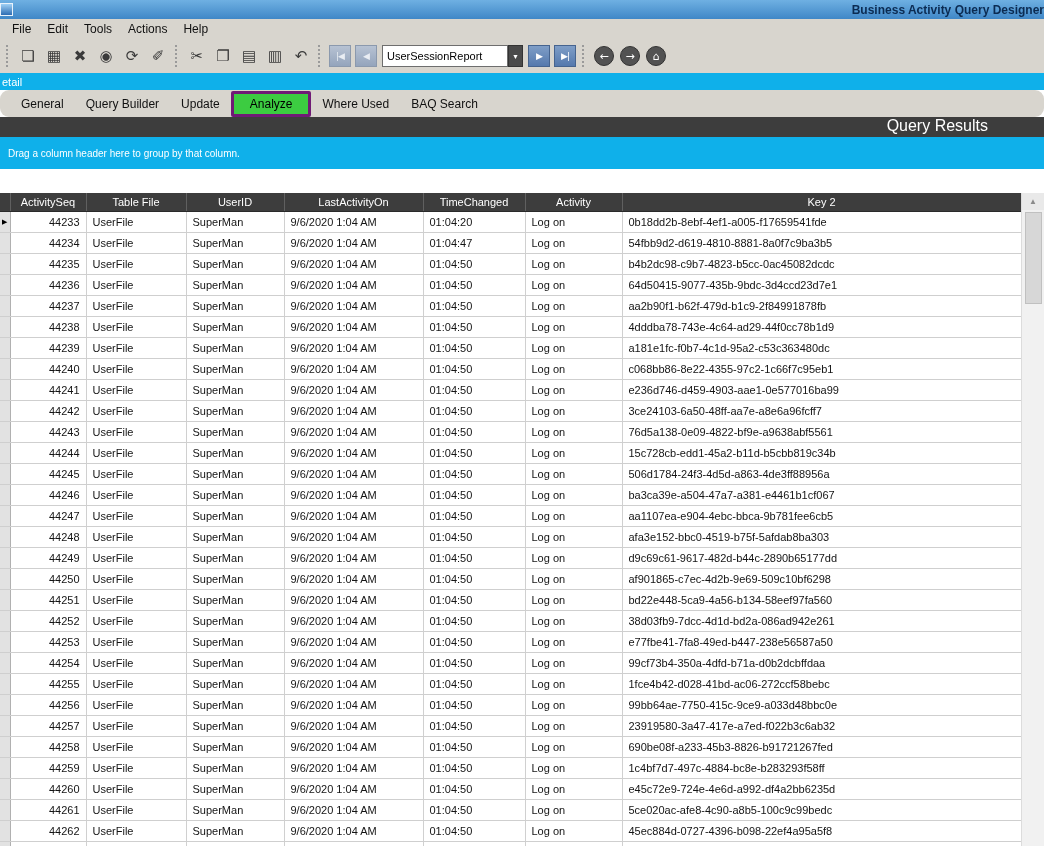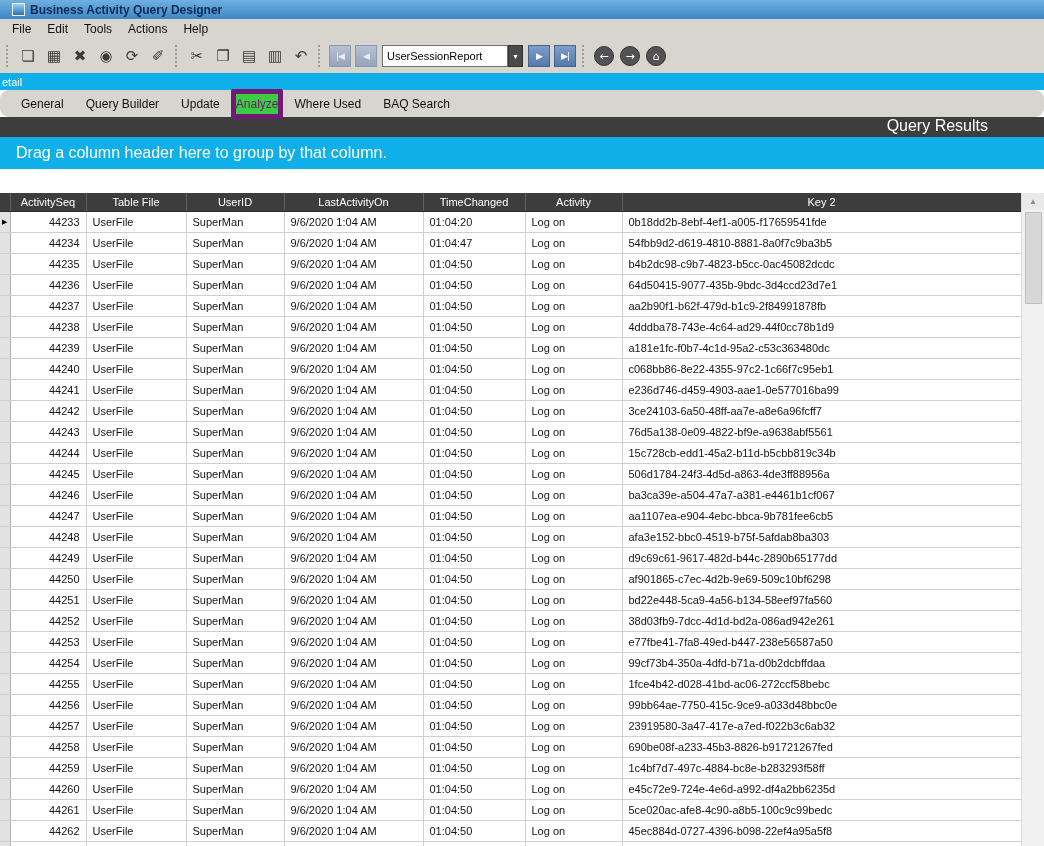--- a/index.html
+++ b/index.html
@@ -1,20 +1,20 @@
 <!DOCTYPE html>
 <html><head>
 <meta charset="utf-8">
 <style>
   *{box-sizing:border-box;margin:0;padding:0;}
   html,body{width:1044px;height:846px;overflow:hidden;}
   body{font-family:"Liberation Sans",sans-serif;background:#fff;font-size:12px;}
 
   
-  .titlebar{height:19px;background:linear-gradient(#6fb0e2,#3f87c7);display:flex;align-items:center;padding:0 12px;}
+  .titlebar{height:19px;background:linear-gradient(#6fb0e2,#3f87c7);display:flex;align-items:center;padding:0 0;justify-content:space-between;}
   .title-icon{width:13px;height:13px;background:linear-gradient(#9fd0f5,#2d6db3);border:1px solid #e8f2fb;margin-right:5px;flex:none;}
   .title-text{font-size:12px;font-weight:bold;color:#0b2b52;white-space:nowrap;}
 
   
   .menubar{height:20px;background:#d8d5ce;display:flex;align-items:center;padding-left:4px;}
   .menu-item{padding:2px 8px;color:#111;font-size:12px;}
 
   
   .toolbar{height:34px;background:#d8d5ce;display:flex;align-items:center;padding-left:2px;}
   .grip{width:3px;height:22px;border-left:2px dotted #9a9a9a;margin:0 6px 0 4px;}
@@ -26,27 +26,27 @@
   .combo input{width:126px;height:22px;border:1px solid #6e6e6e;font-size:11px;padding:0 4px;font-family:"Liberation Sans",sans-serif;}
   .combo .drop{width:15px;height:22px;background:#4a4a4a;border:1px solid #333;color:#fff;display:flex;align-items:center;justify-content:center;font-size:7px;}
   .circle{width:20px;height:20px;border-radius:50%;background:#525252;border:1px solid #333;color:#fff;font-size:11px;display:flex;align-items:center;justify-content:center;margin:0 3px;cursor:default;font-family:"DejaVu Sans",sans-serif;}
 
   
   .detailbar{height:17px;background:#0fb0ea;color:#fff;font-size:11px;display:flex;align-items:center;padding-left:2px;}
 
   
   .tabstrip{height:27px;background:#d8d5ce;display:flex;align-items:center;padding-left:10px;border-radius:9px;}
   .tab{padding:4px 11px;font-size:12px;color:#111;cursor:default;}
-  .tab.active{background:#3ccc41;color:#701a75;border:5px solid #701a75;border-radius:2px;padding:3px 0;}
+  .tab.active{background:#3ccc41;color:#000000;border:3px solid #701a75;border-radius:2px;padding:3px 16px;}
 
   
   .resultsbar{height:20px;background:#3d3d3d;color:#fff;font-size:16px;display:flex;justify-content:flex-end;padding-right:56px;}
 
   
-  .groupbar{height:32px;background:#0fb0ea;color:#fff;font-size:16px;display:flex;align-items:center;padding-left:16px;}
+  .groupbar{height:32px;background:#0fb0ea;color:#fff;font-size:10px;display:flex;align-items:center;padding-left:8px;}
   .gap{height:4px;background:#fff;}
 
   
   .gridwrap{position:relative;height:673px;background:#fff;margin-top:20px;}
   table{border-collapse:collapse;table-layout:fixed;width:1021px;font-size:11px;}
   th{background:#3d3d3d;color:#fff;font-weight:normal;height:18px;border-right:1px solid #606060;border-bottom:1px solid #2a2a2a;text-align:center;overflow:hidden;white-space:nowrap;}
   th.selhead{border-right:1px solid #606060;}
   td{height:20px;line-height:20px;border-right:1px solid #d0d0d0;border-bottom:1px solid #cfcfcf;padding:0 6px;white-space:nowrap;overflow:hidden;color:#141414;}
   td.num{text-align:right;}
   td.sel{background:#e2e2e2;border-right:1px solid #b0b0b0;padding:0;}

